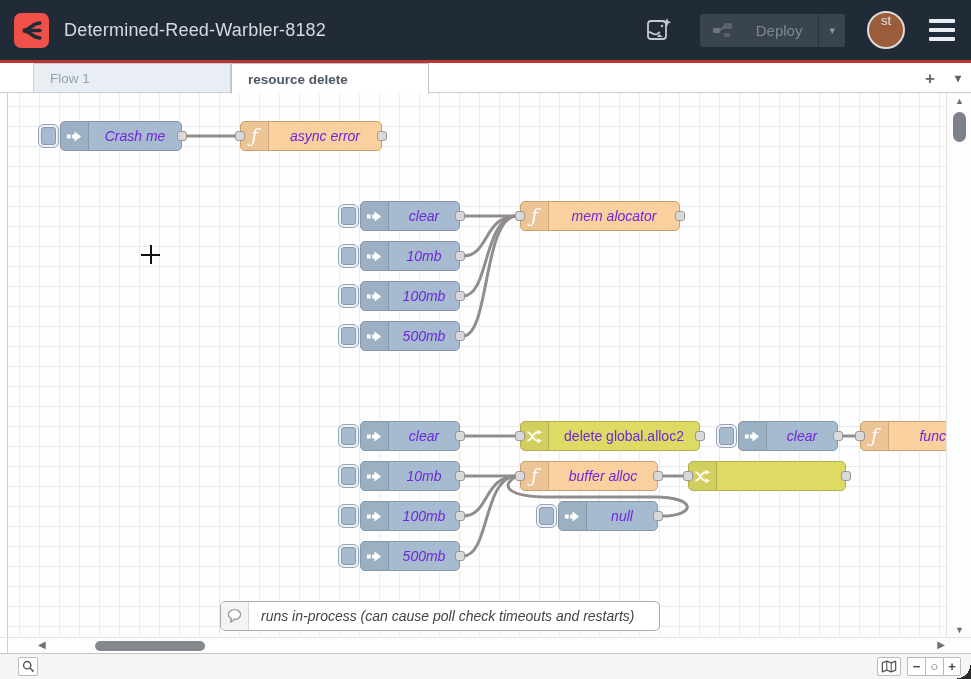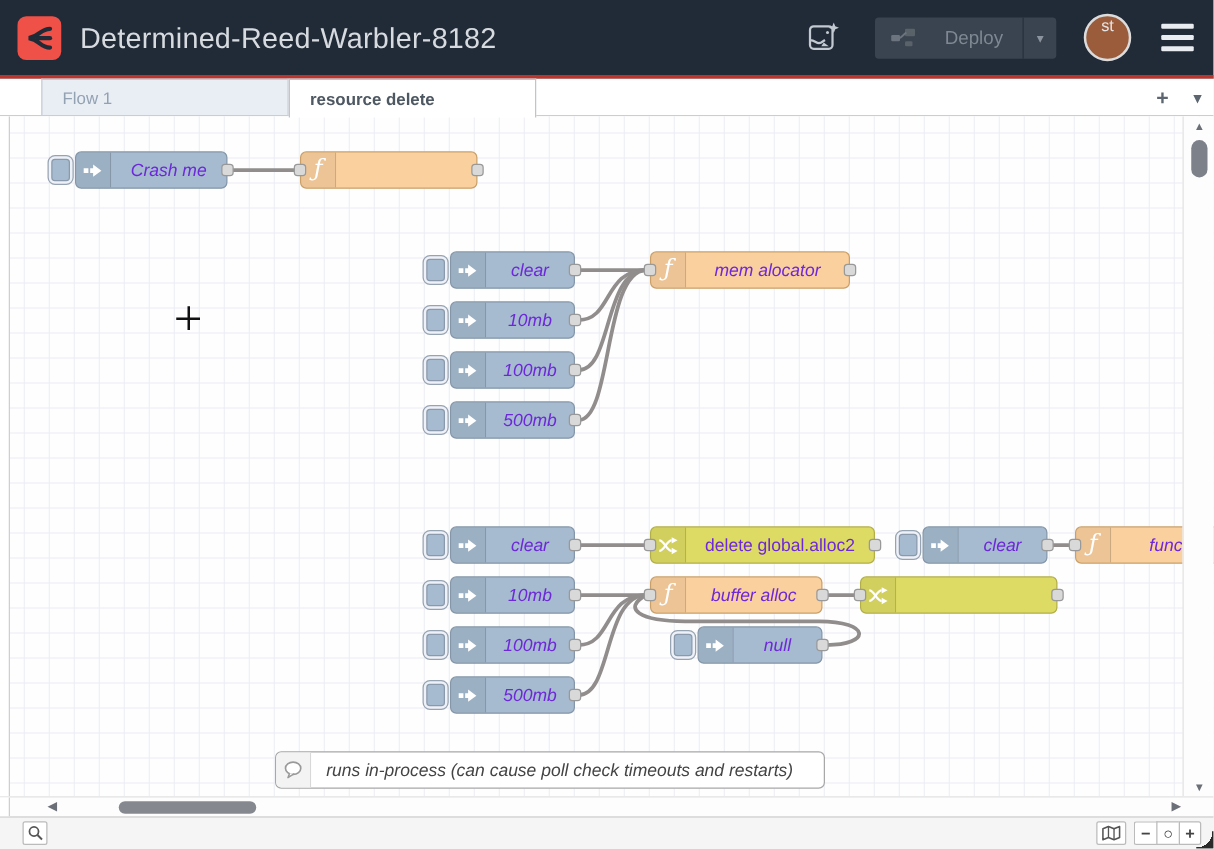--- a/index.html
+++ b/index.html
@@ -5,21 +5,21 @@
   * { margin:0; padding:0; box-sizing:border-box; }
   html,body { background:#e8e8e8; }
   body { font-family:"Liberation Sans", sans-serif; }
   .app { position:relative; width:971px; height:679px; background:#fff; overflow:hidden; }
 
   
   .header { height:63px; background:#212b37; border-bottom:3px solid #bc352c;
             display:flex; align-items:center; padding:0 14px; }
   .logo { width:35px; height:35px; border-radius:7px; background:#ef5047;
           display:flex; align-items:center; justify-content:center; flex:0 0 auto; }
-  .header-title { color:#d7dbe0; font-size:23px; margin-left:15px; letter-spacing:.2px; }
+  .header-title { color:#d7dbe0; font-size:18px; margin-left:15px; letter-spacing:.2px; }
   .header-right { margin-left:auto; display:flex; align-items:center; gap:22px; }
   .ai-btn { width:38px; height:38px; display:flex; align-items:center; justify-content:center;
             border-radius:4px; cursor:pointer; }
   .deploy-btn { height:33px; background:#3a4450; border-radius:3px; display:flex;
                 align-items:center; color:#7e8893; font-size:15px; cursor:default; }
   .deploy-main { display:flex; align-items:center; gap:22px; padding:0 16px 0 12px; }
   .deploy-caret { border-left:1px solid #27313d; padding:0 10px; height:100%;
                   display:flex; align-items:center; font-size:11px; color:#8b949e; }
   .avatar { width:38px; height:38px; border-radius:50%; background:#9a5c3b;
             border:2px solid #dcdcdc; color:#e5e5e5; font-size:13px; display:flex;
@@ -201,20 +201,21 @@
               <path d="M1 7h4v4H1zM6.5 7h2.5V3.8L16 9l-7 5.2V11H6.5z" fill="#fff"></path>
             </svg>
           </div>
           <span class="node-label">Crash me</span>
           <span class="port out"></span>
         </div>
         <div class="node function" style="left: 240px; top: 28px; width: 142px;">
           <div class="icon-region">
             <span class="fn-glyph">ƒ</span>
           </div>
+          <span class="node-label">async error</span>
           <span class="port in"></span>
           <span class="port out"></span>
         </div>
         <div class="node inject" style="left: 360px; top: 108px; width: 100px;">
           <div class="inject-button">
             <i></i>
           </div>
           <div class="icon-region">
             <svg width="17" height="17" viewBox="0 0 18 18">
               <path d="M1 7h4v4H1zM6.5 7h2.5V3.8L16 9l-7 5.2V11H6.5z" fill="#fff"></path>

